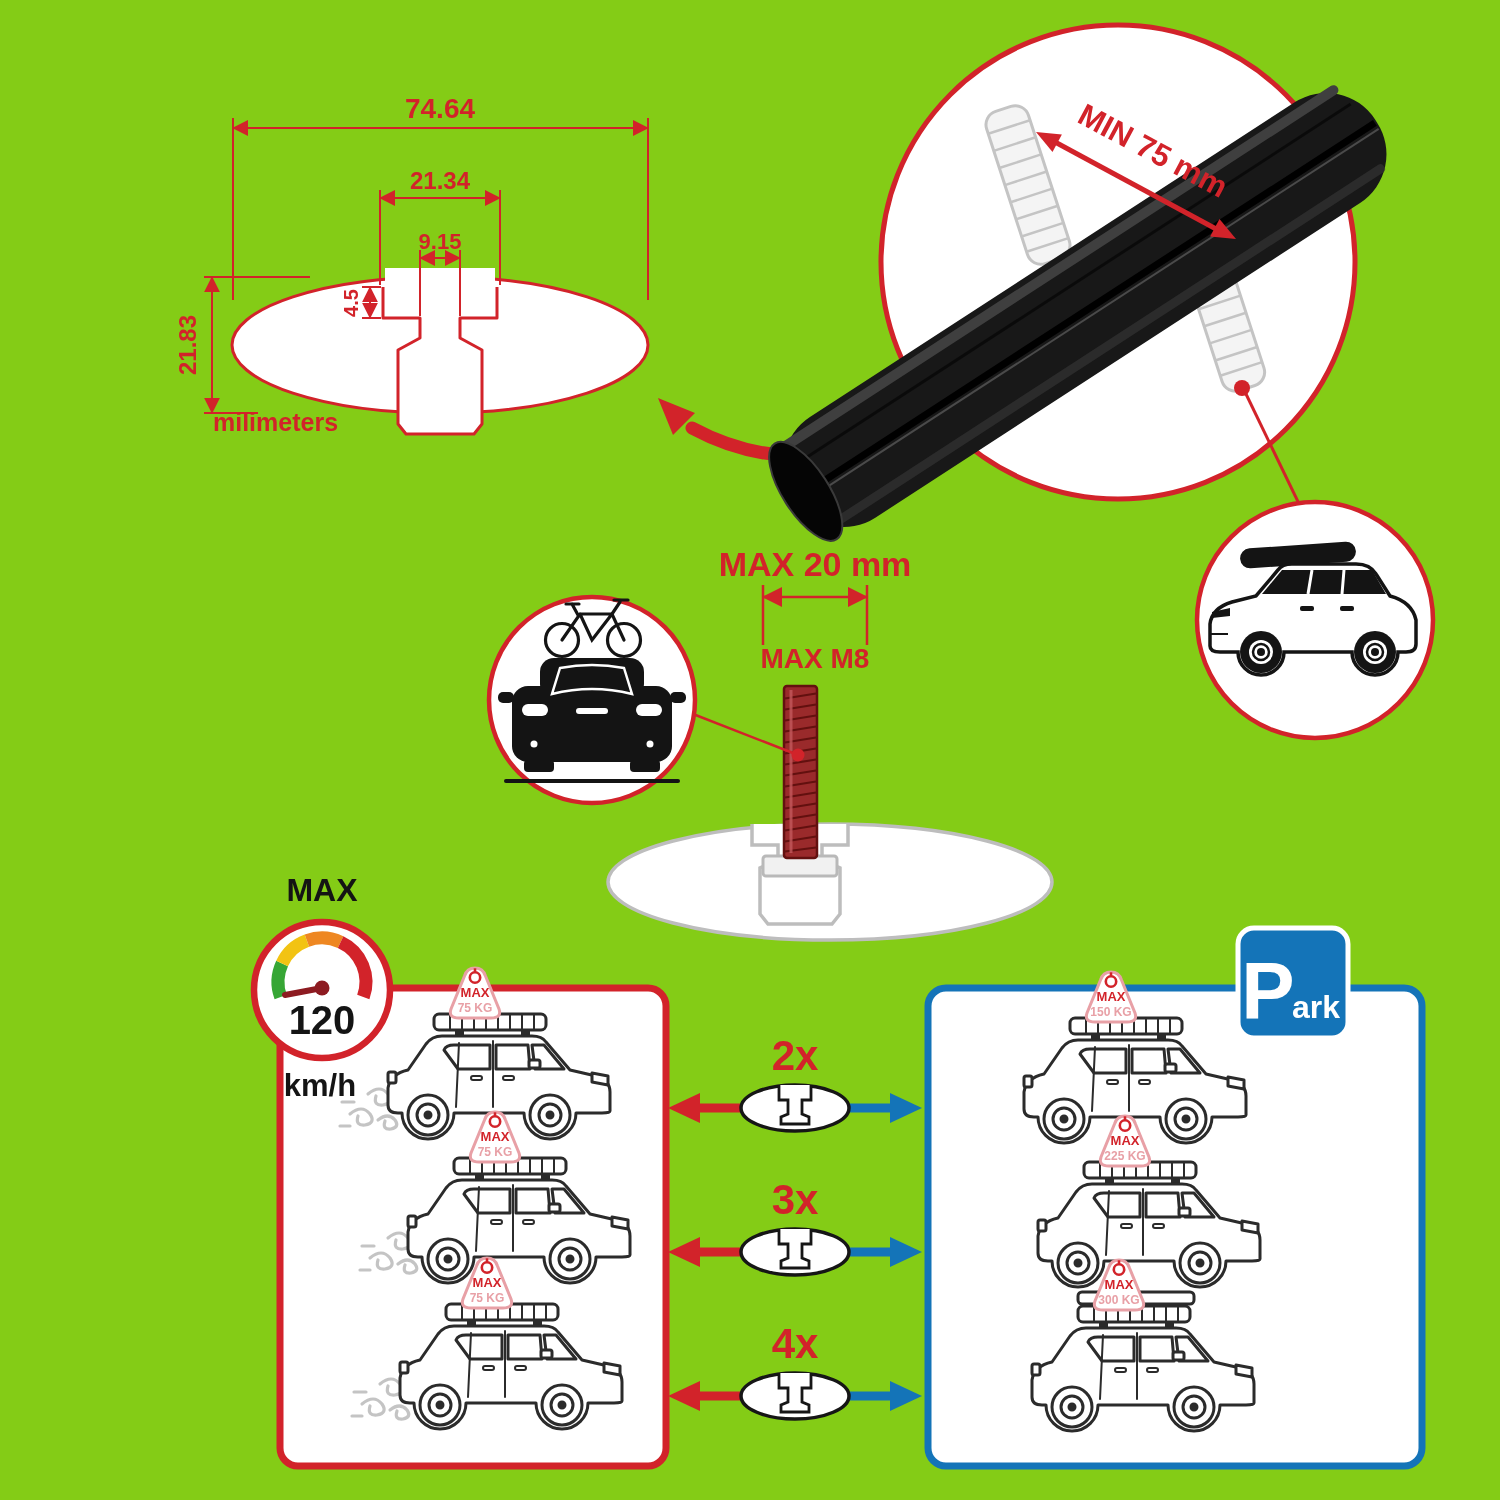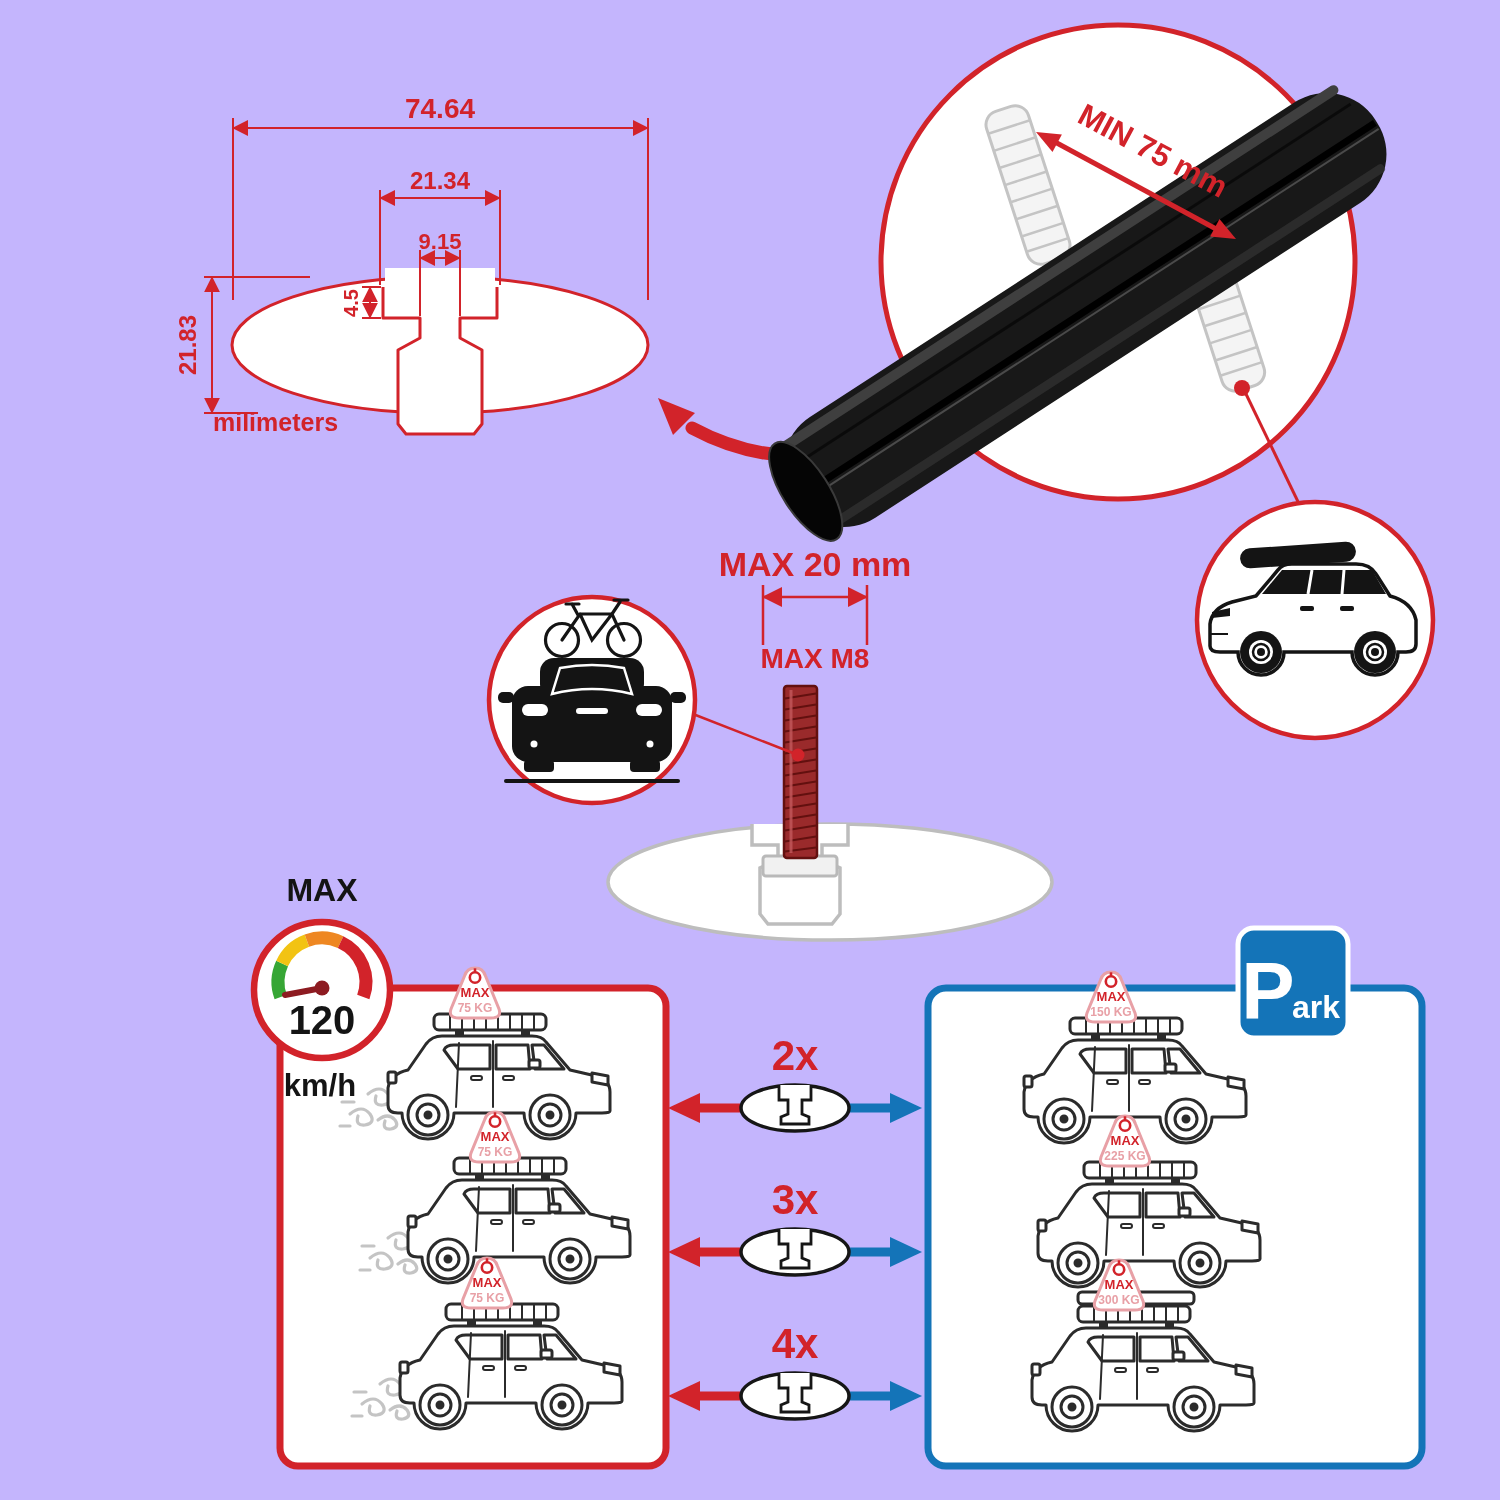--- a/index.html
+++ b/index.html
@@ -1,16 +1,16 @@
 <!DOCTYPE html>
 <html><head>
 <meta charset="utf-8">
 <style>
   html,body{margin:0;padding:0;background:#fff;}
-  .stage{position:relative;width:1500px;height:1500px;background:#c4b5fd;overflow:hidden;}
+  .stage{position:relative;width:1500px;height:1500px;background:#84cc16;overflow:hidden;}
   .stage svg{position:absolute;left:0;top:0;}
   svg text{font-family:"Liberation Sans", sans-serif;font-weight:700;}
   .red{fill:#d2232a;}
   .pink{fill:#e8a0a6;}
   .blk{fill:#141414;}
   .wht{fill:#ffffff;}
 </style>
 </head>
 <body>
 

